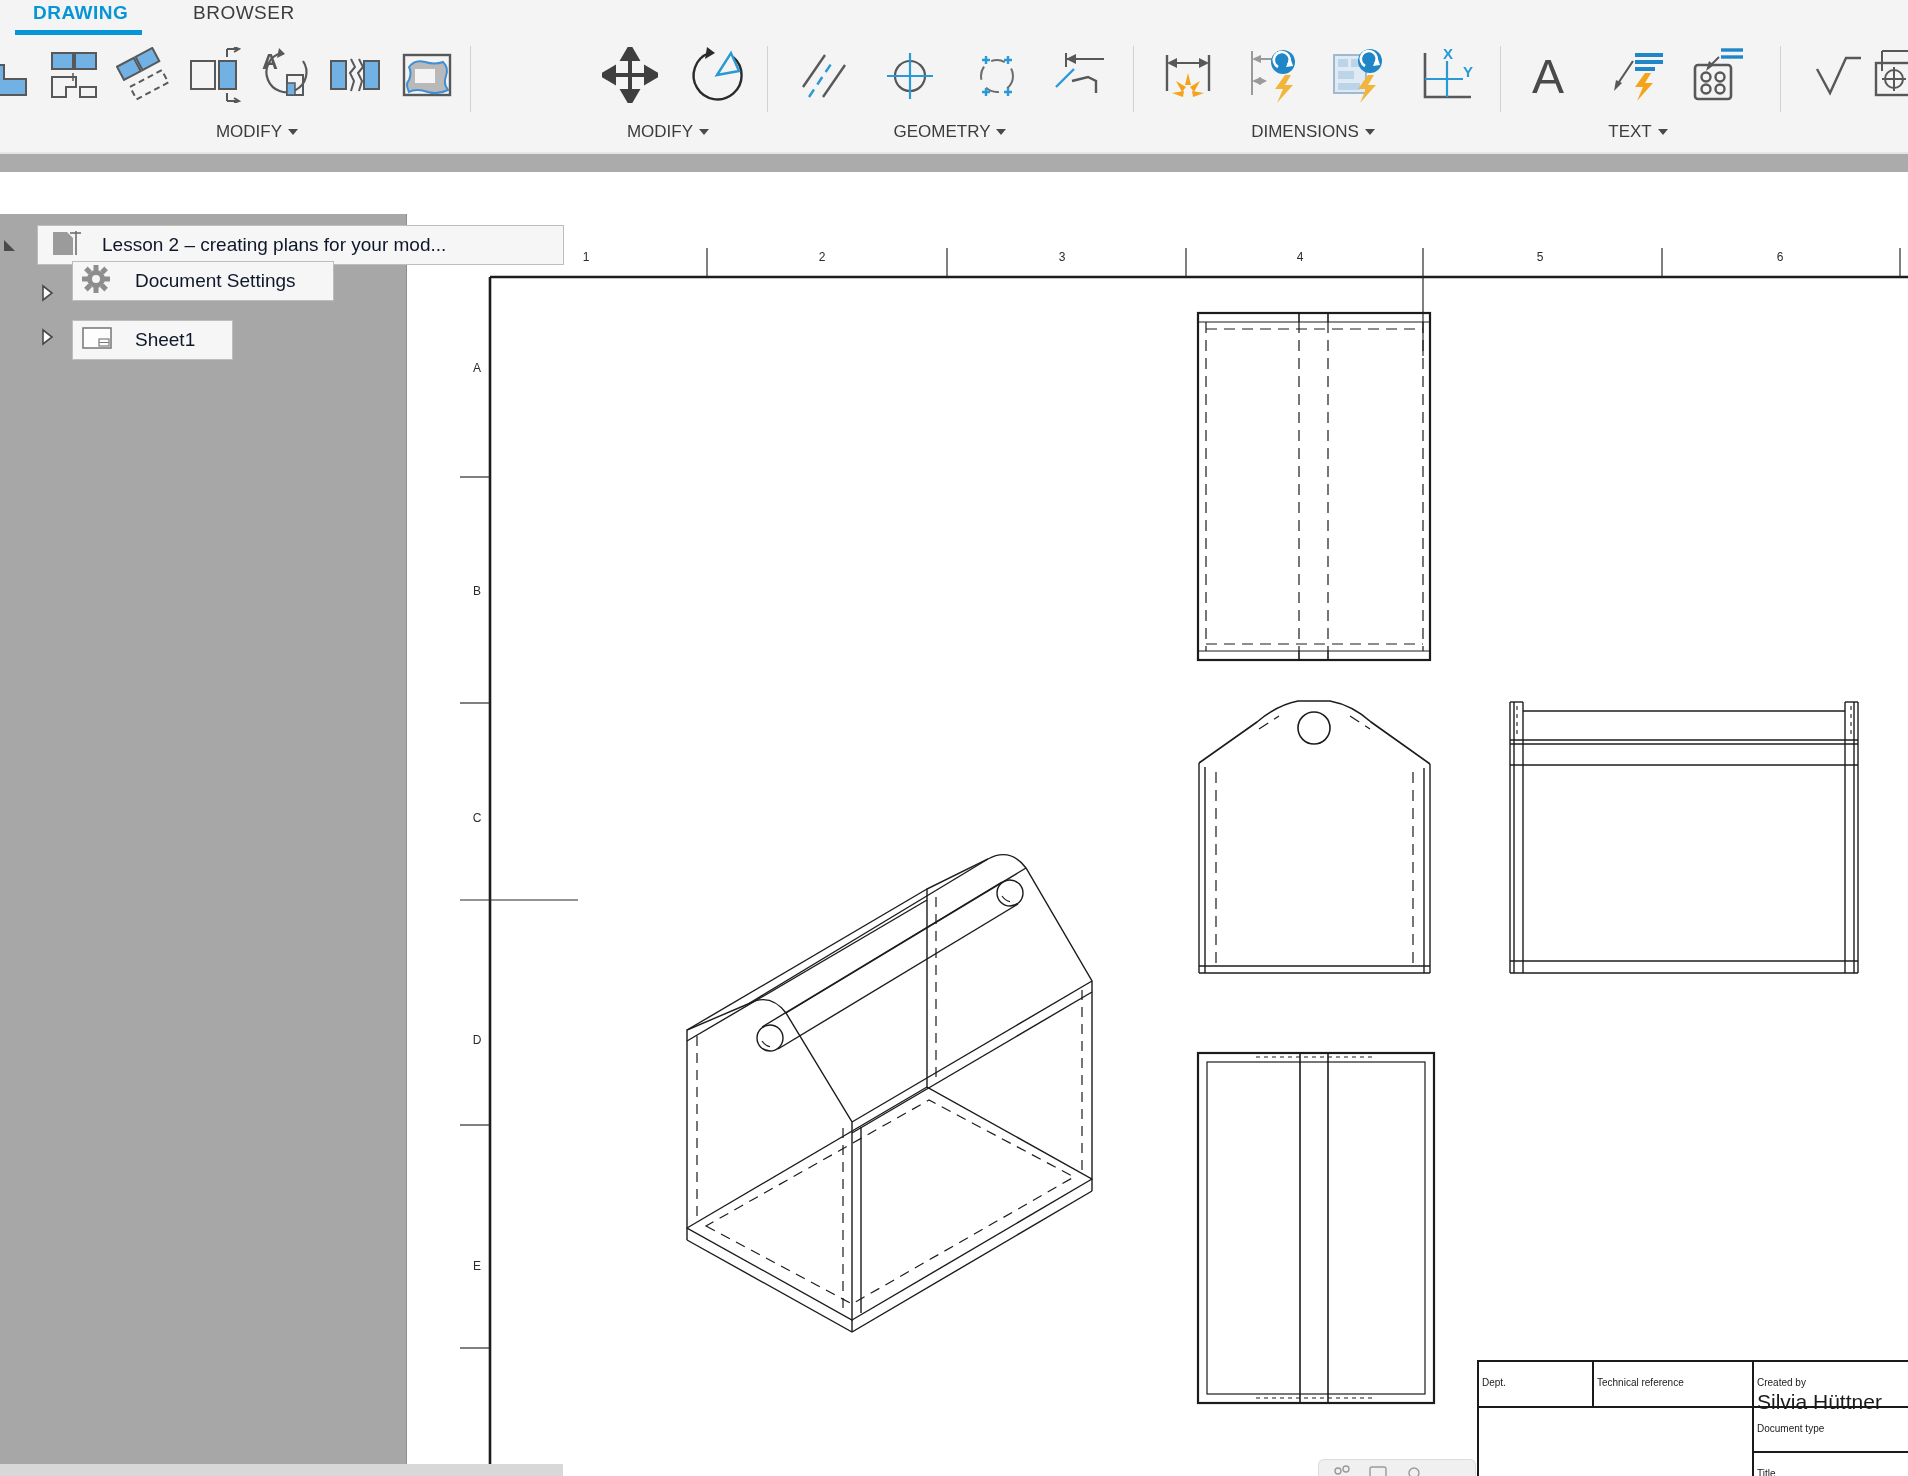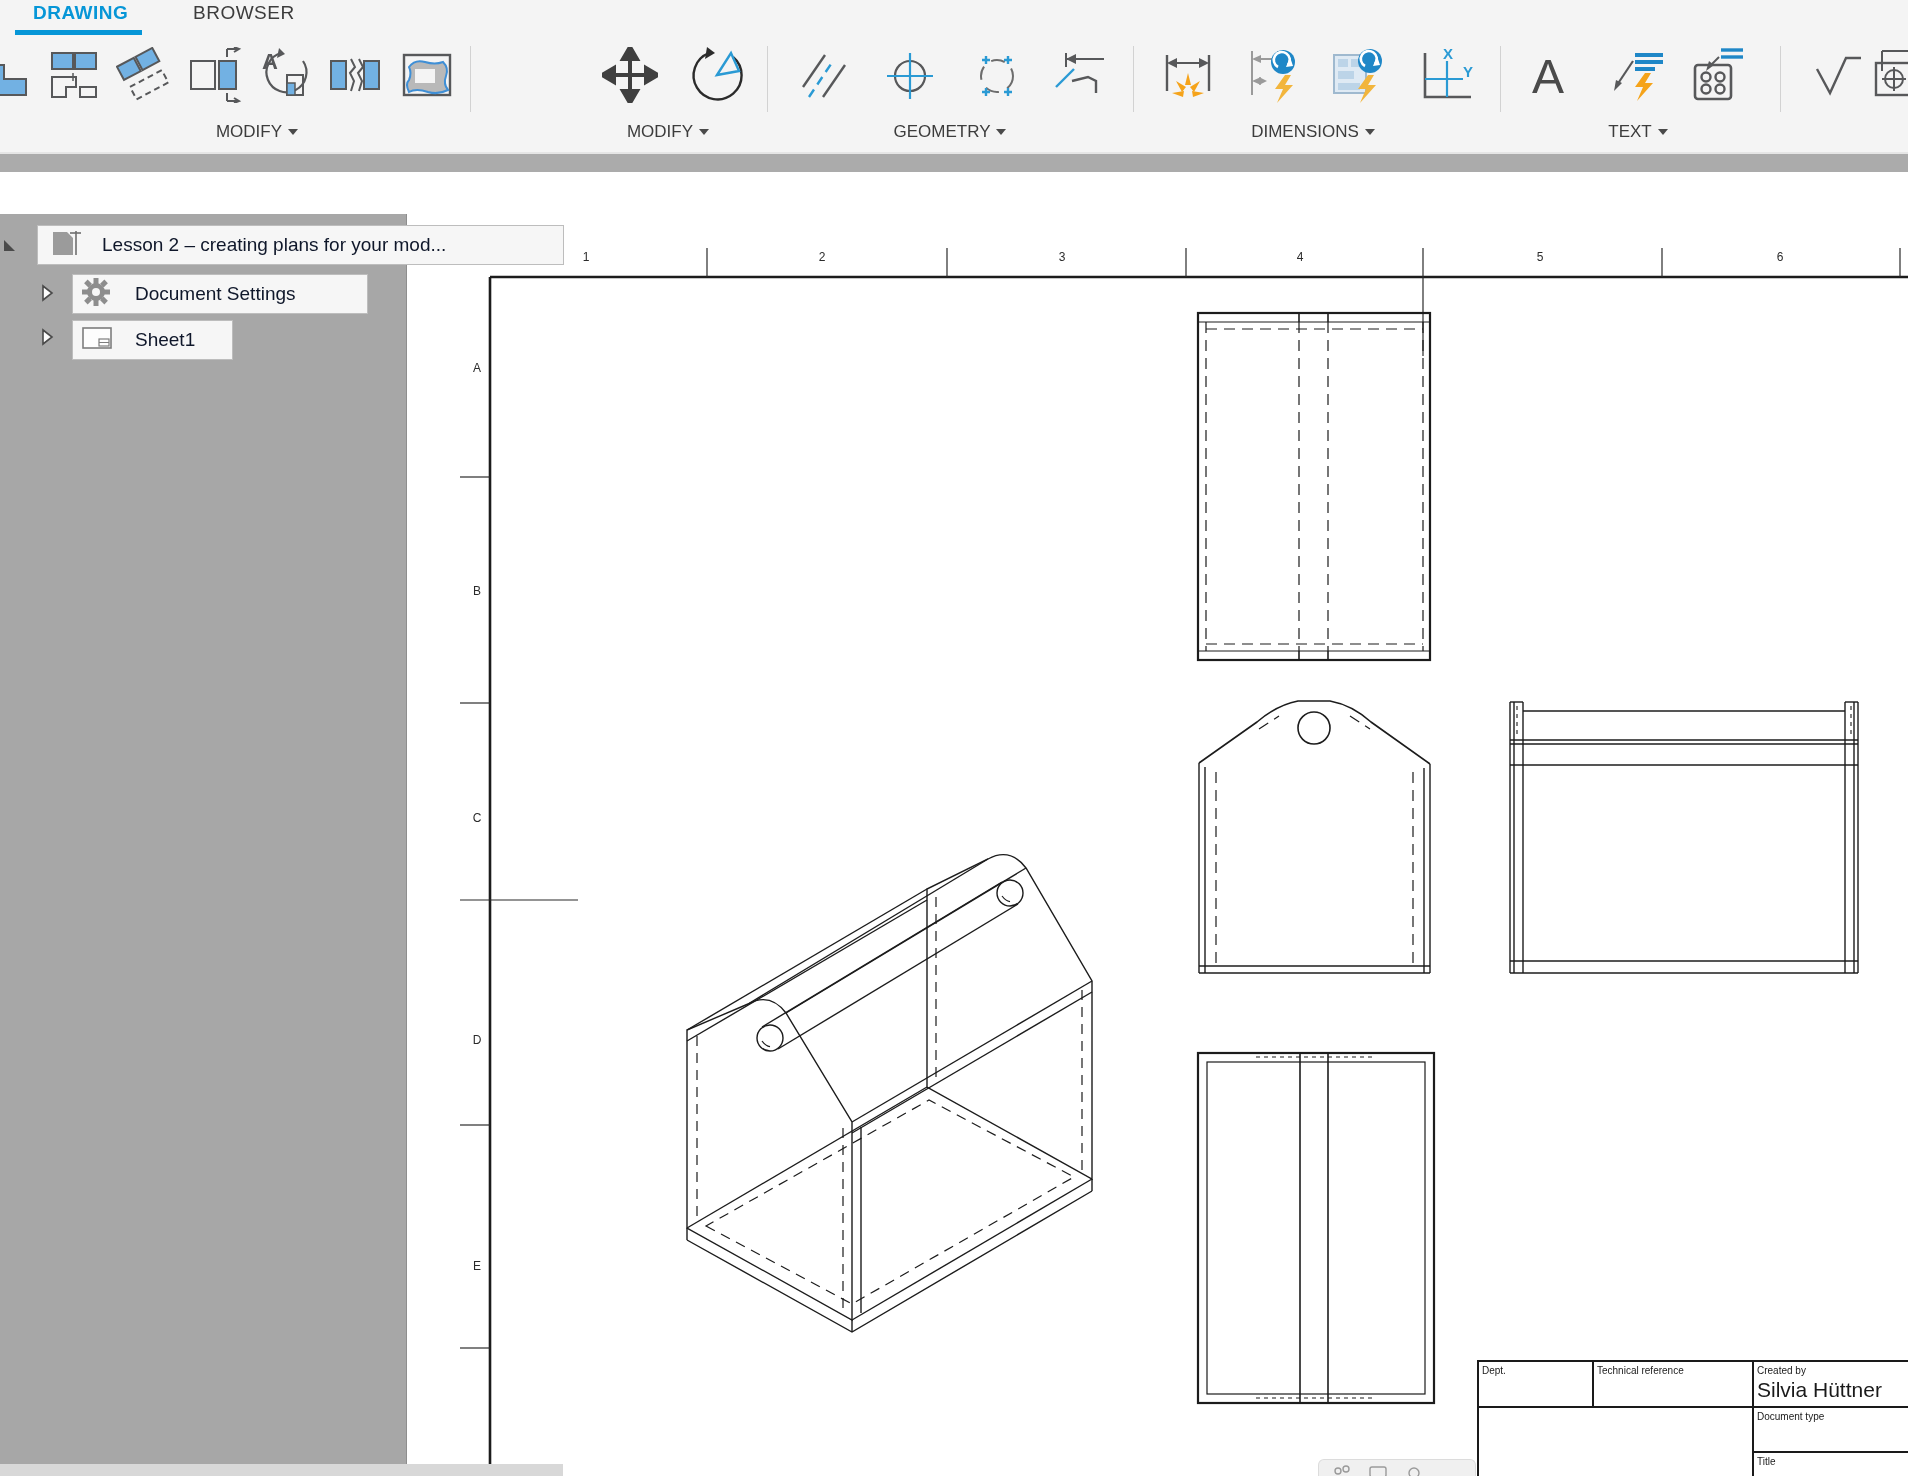--- a/index.html
+++ b/index.html
@@ -26,21 +26,21 @@
   .tree-row{position:absolute;height:38px;background:#f6f6f6;display:flex;align-items:center;box-shadow:0 0 0 1px #bdbdbd;}
   .tree-text{font-size:19px;color:#0f172a;white-space:nowrap;overflow:hidden;}
   
   .ruler-num{position:absolute;width:22px;text-align:center;font-size:12px;color:#2b2b2b;}
   .ruler-letter{position:absolute;width:20px;text-align:center;font-size:12px;color:#2b2b2b;}
   
   .draw-layer{position:absolute;left:0;top:0;width:1908px;height:1476px;}
   
   .title-block{position:absolute;left:1477px;top:1360px;width:445px;height:130px;border:2px solid #1a1a1a;box-sizing:border-box;background:#fff;font-family:"Liberation Sans",sans-serif;}
   .tb-cell{position:absolute;box-sizing:border-box;border:1px solid #1a1a1a;}
-  .tb-label{font-size:10px;color:#1a1a1a;padding:4px 0 0 4px;}
+  .tb-label{font-size:10px;color:#1a1a1a;padding:16px 0 0 4px;}
   .tb-name{font-size:21px;color:#1a1a1a;padding:2px 0 0 4px;}
   
   .navbar{position:absolute;left:1318px;top:1459px;width:158px;height:17px;background:#f0f0f0;border:1px solid #dcdcdc;border-bottom:none;border-radius:6px 6px 0 0;display:flex;align-items:flex-start;gap:18px;padding:3px 0 0 14px;box-sizing:border-box;}
   .nav-glyph{width:18px;height:12px;}
 </style>
 </head>
 <body>
 
 <div class="app">
 
@@ -465,21 +465,21 @@
         </svg>
     </span>
     <span class="tree-text" style="margin-left:18px">Lesson 2 – creating plans for your mod...</span>
   </div>
 
   <div style="position:absolute;left:40px;top:284px;width:16px;height:20px">
     <svg width="14" height="18" viewBox="0 0 14 18">
         <polygon points="3,2 12,9 3,16" fill="#fdfdfd" stroke="#4a4a4a" stroke-width="1.6"></polygon>
       </svg>
   </div>
-  <div class="tree-row" style="left:73px;top:275px;width:294px">
+  <div class="tree-row" style="left:73px;top:262px;width:260px">
     <span style="margin-left:8px;width:32px">
       <svg width="30" height="30" viewBox="0 0 30 30">
           <g fill="#8d8d8d">
             <circle cx="15" cy="15" r="9"></circle>
             <rect x="12.5" y="1" width="5" height="6"></rect>
             <rect x="12.5" y="23" width="5" height="6"></rect>
             <rect x="1" y="12.5" width="6" height="5"></rect>
             <rect x="23" y="12.5" width="6" height="5"></rect>
             <rect x="4" y="4" width="6" height="5" transform="rotate(45 7 6.5)"></rect>
             <rect x="20" y="4" width="6" height="5" transform="rotate(-45 23 6.5)"></rect>

